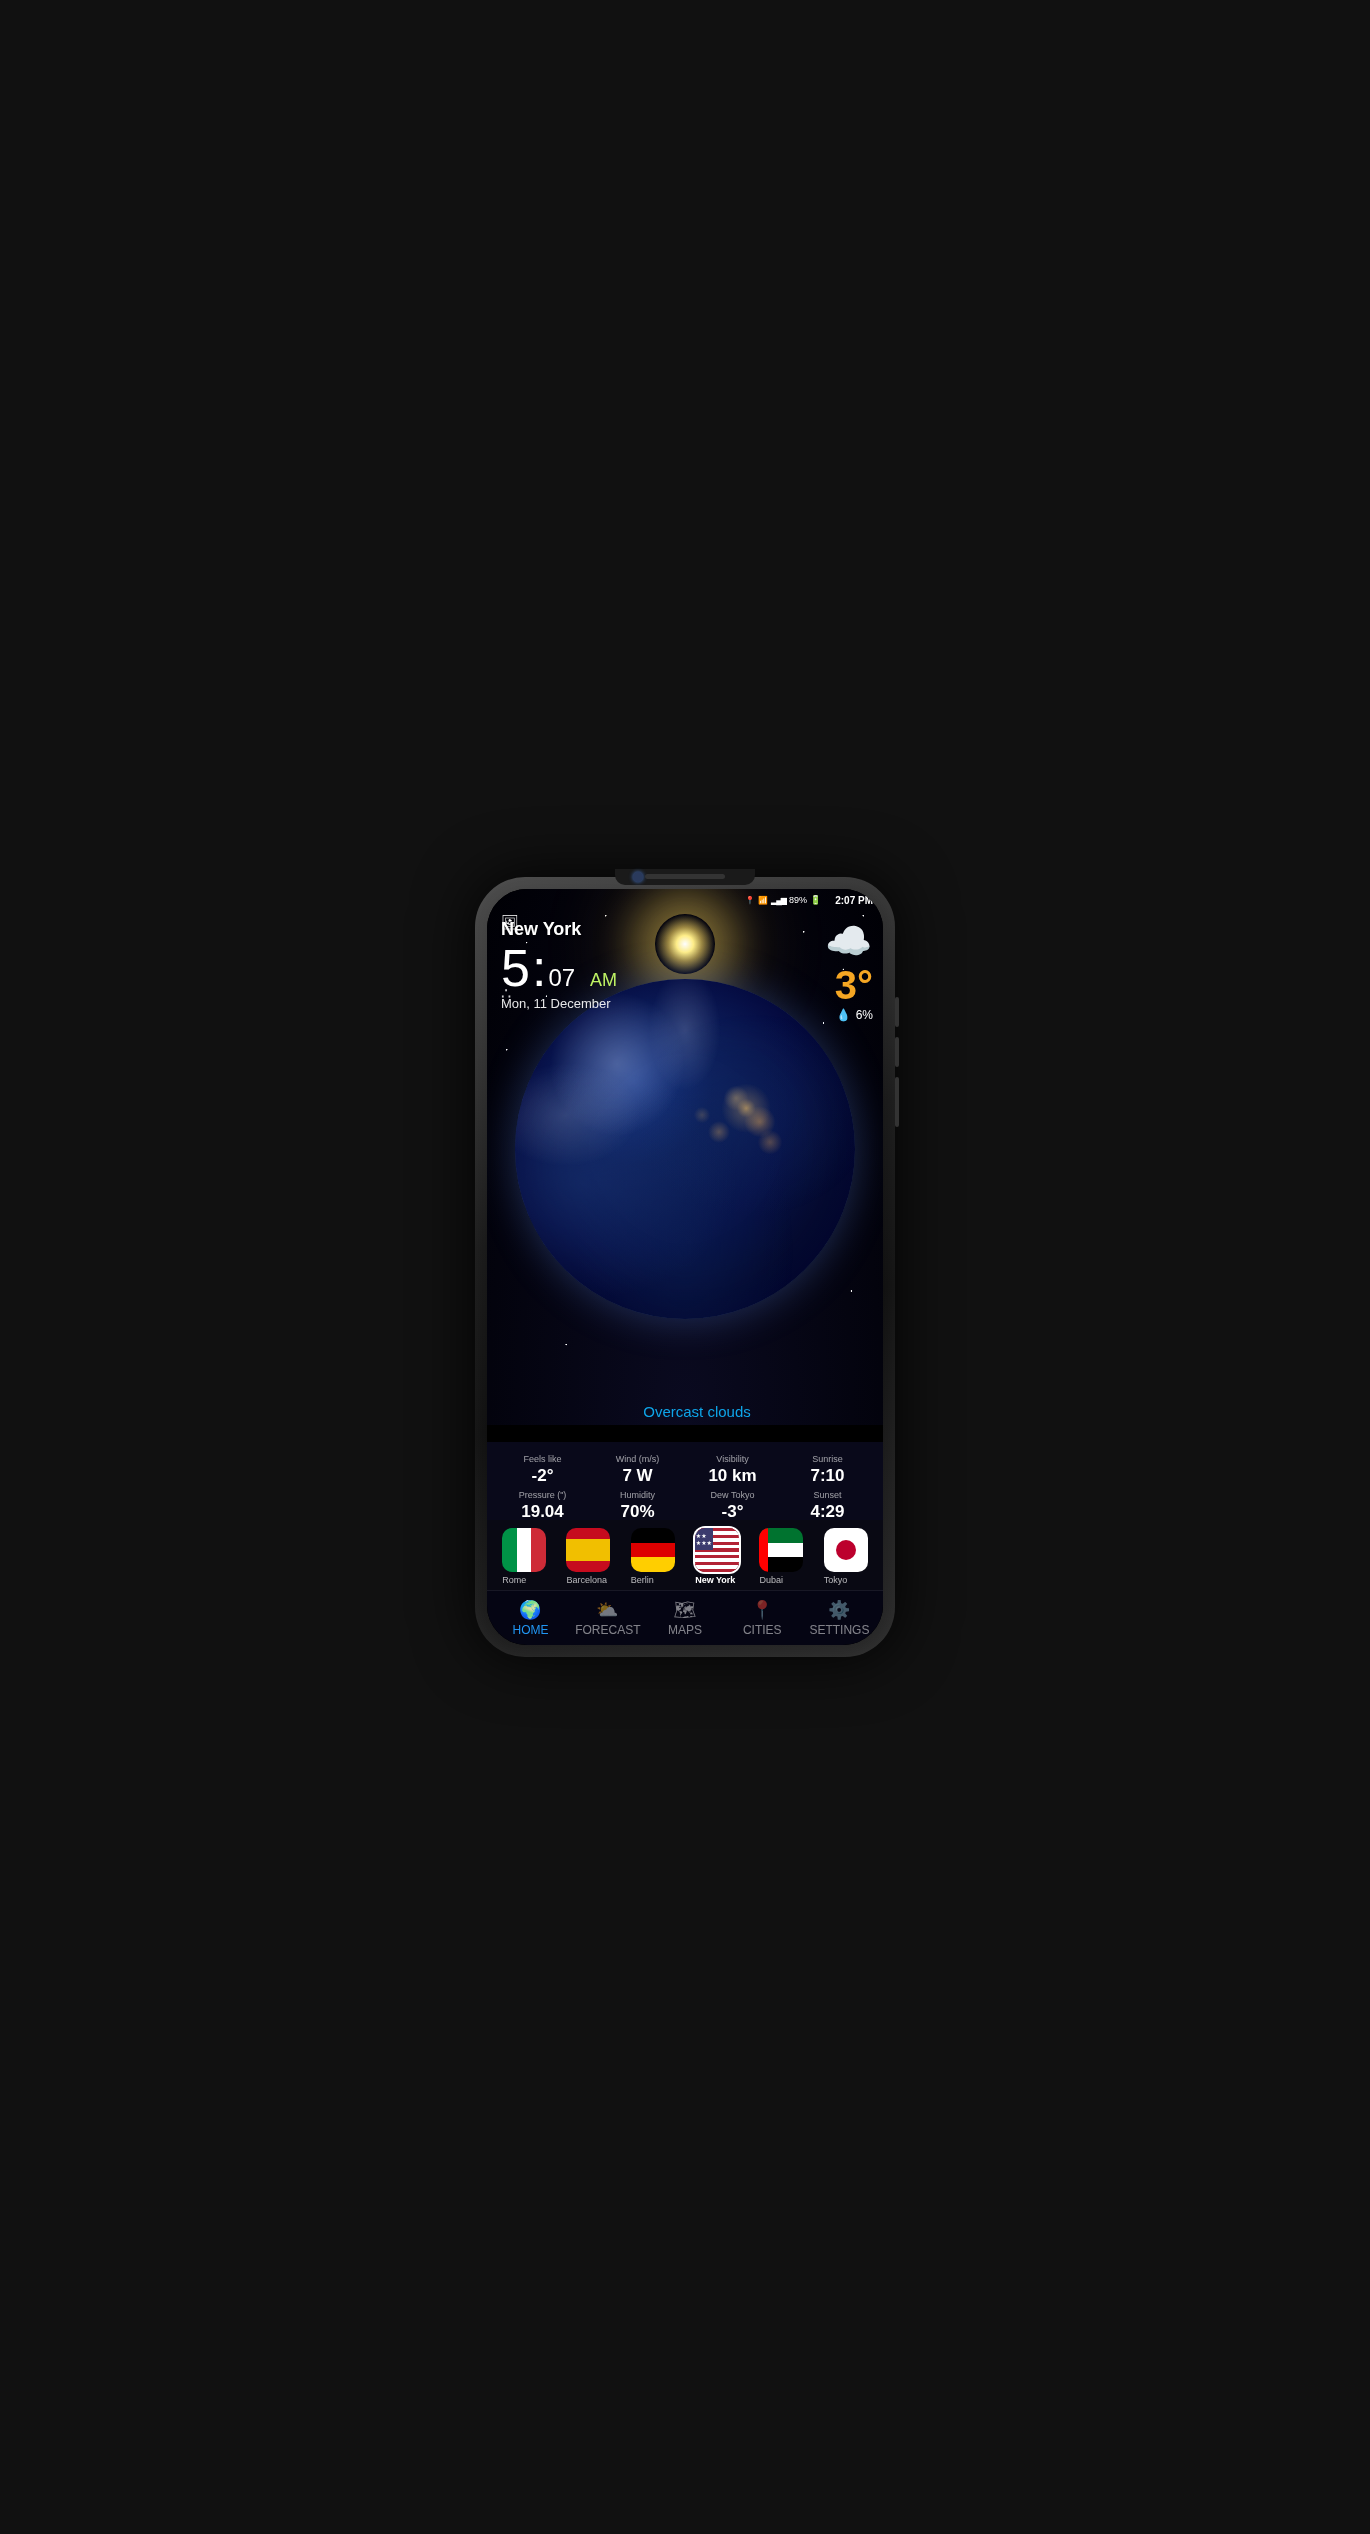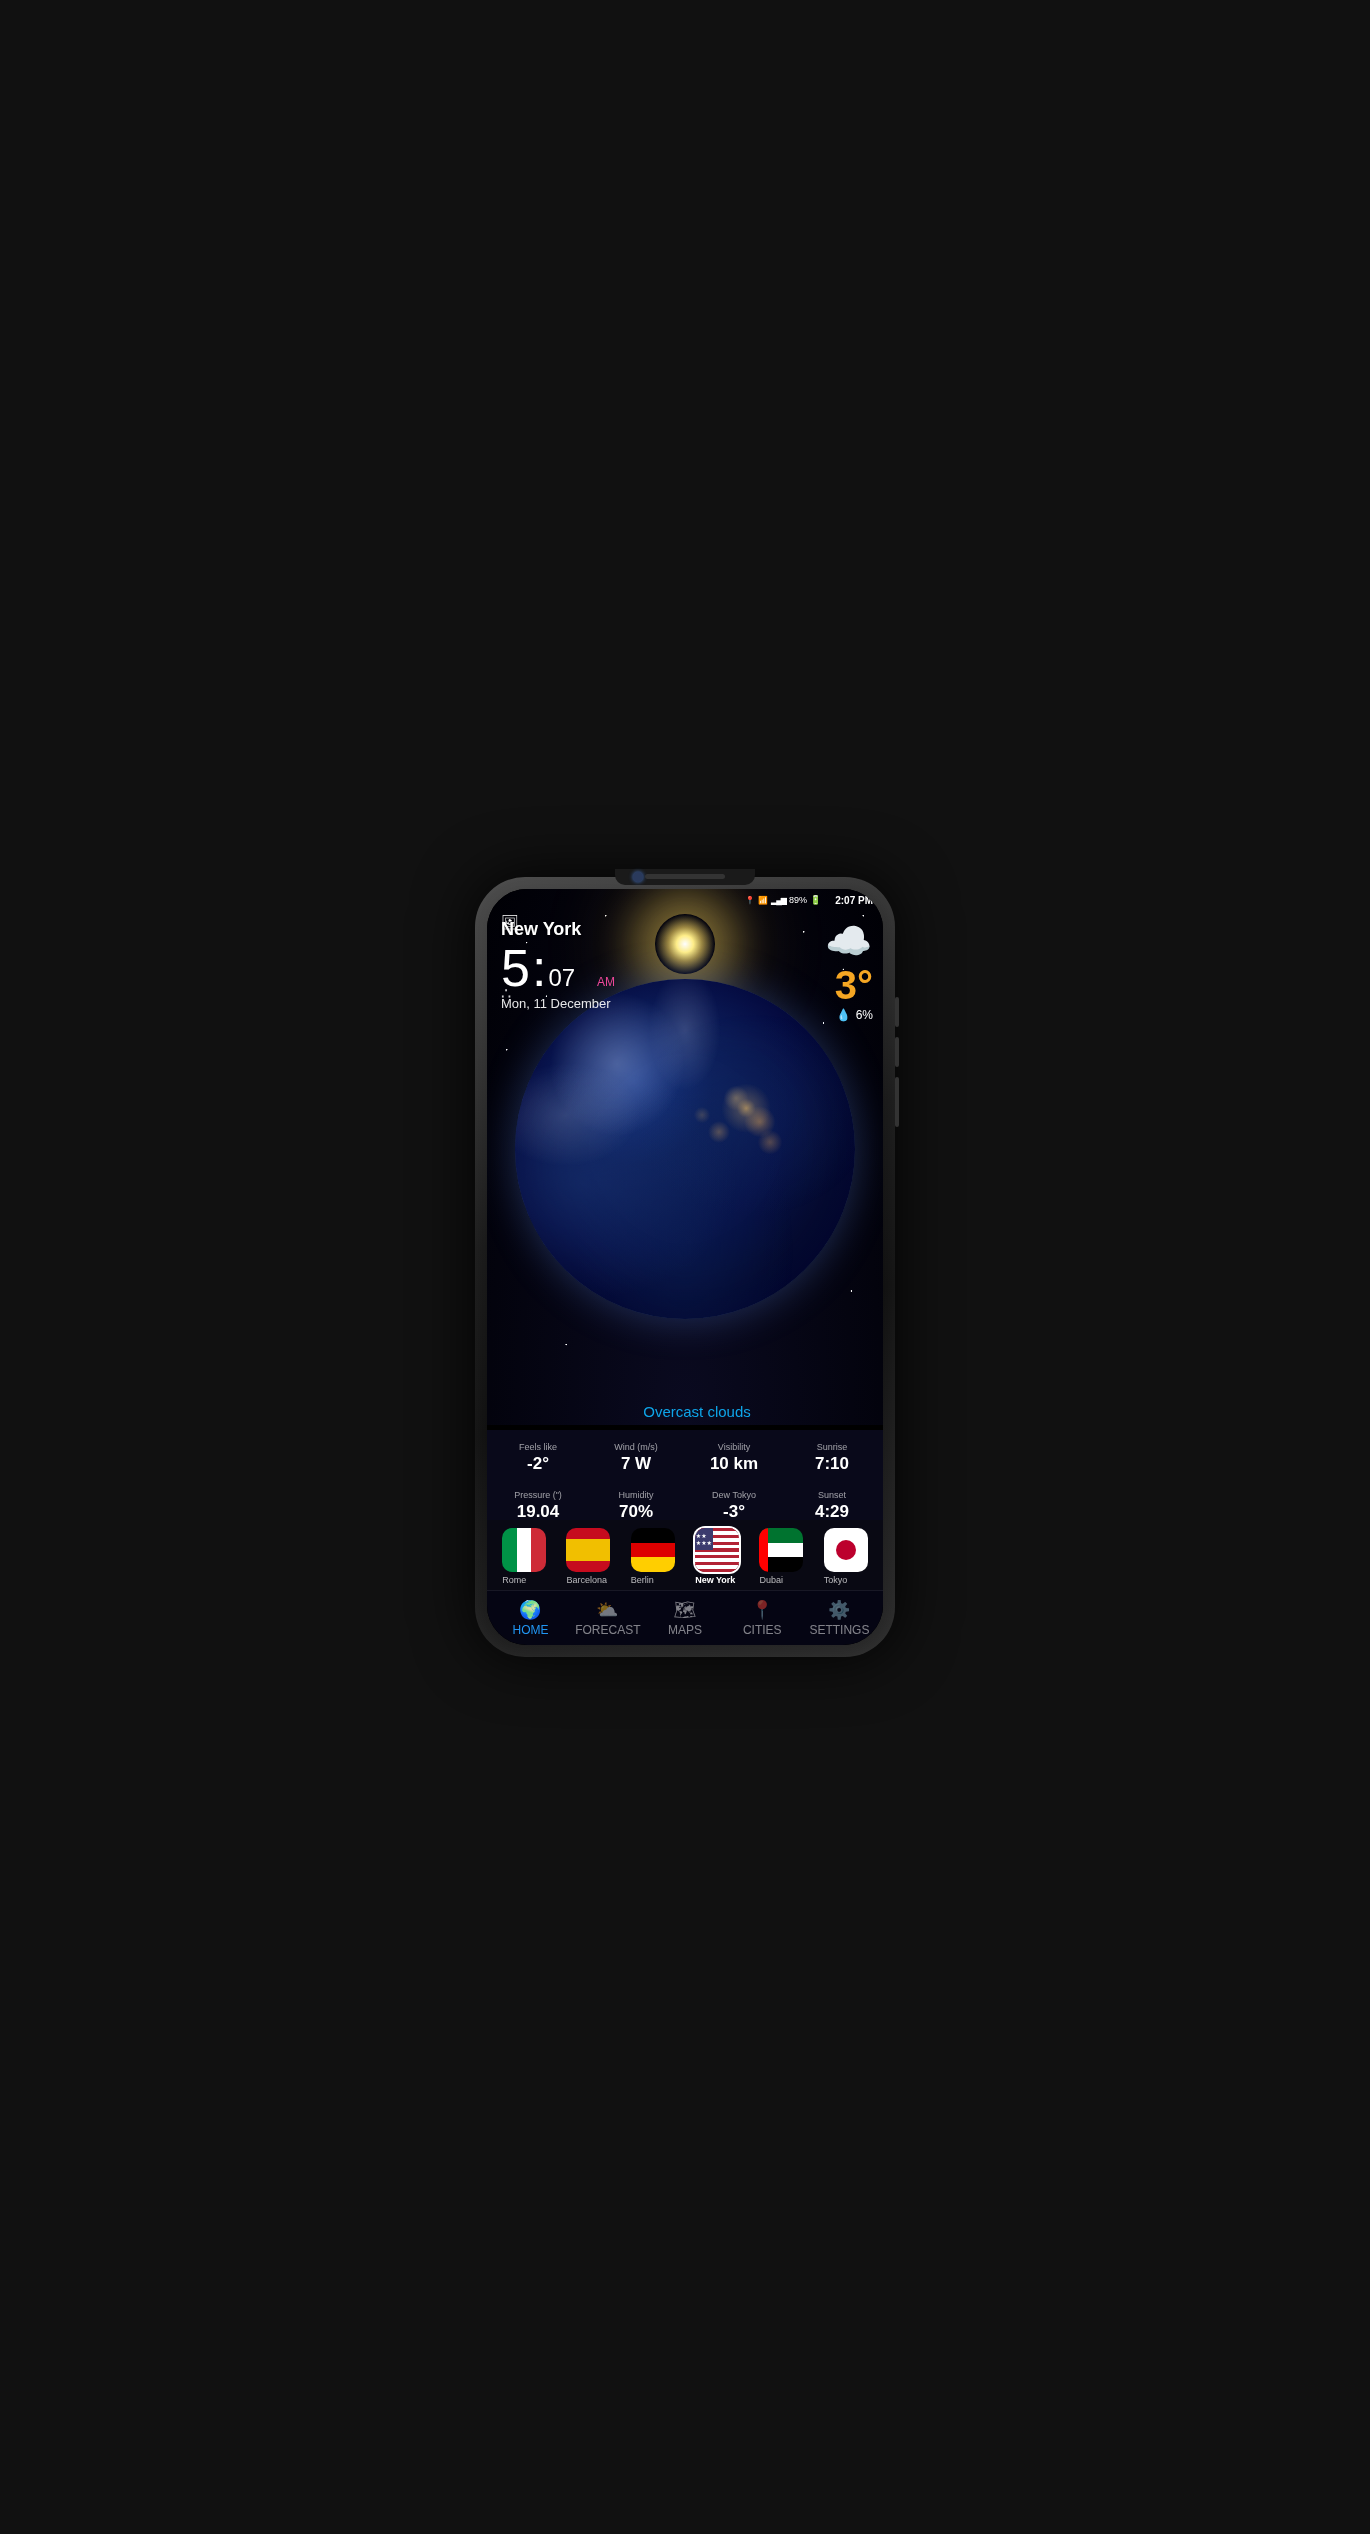--- a/index.html
+++ b/index.html
@@ -222,24 +222,24 @@
       font-weight: 200;
       color: white;
       line-height: 1;
     }
     .time-min {
       font-size: 24px;
       font-weight: 300;
       color: white;
     }
     .time-ampm {
-      font-size: 12px;
+      font-size: 18px;
       font-weight: 300;
-      color: #ec4899;
-      margin-left: 20px;
+      color: #bef264;
+      margin-left: 13px;
     }
 
     .date-text {
       font-size: 13px;
       color: rgba(255,255,255,0.9);
       margin-top: 2px;
     }
 
     .share-icon {
       position: absolute;
@@ -292,21 +292,21 @@
     
     .details-panel {
       position: absolute;
       bottom: 115px;
       left: 0;
       right: 0;
       background: rgba(10,10,30,0.85);
       padding: 12px 10px 8px;
       display: grid;
       grid-template-columns: repeat(4, 1fr);
-      gap: 16px;
+      gap: 4px;
     }
 
     .detail-item {
       text-align: center;
     }
     .detail-label {
       font-size: 9px;
       color: rgba(255,255,255,0.6);
       display: block;
     }

